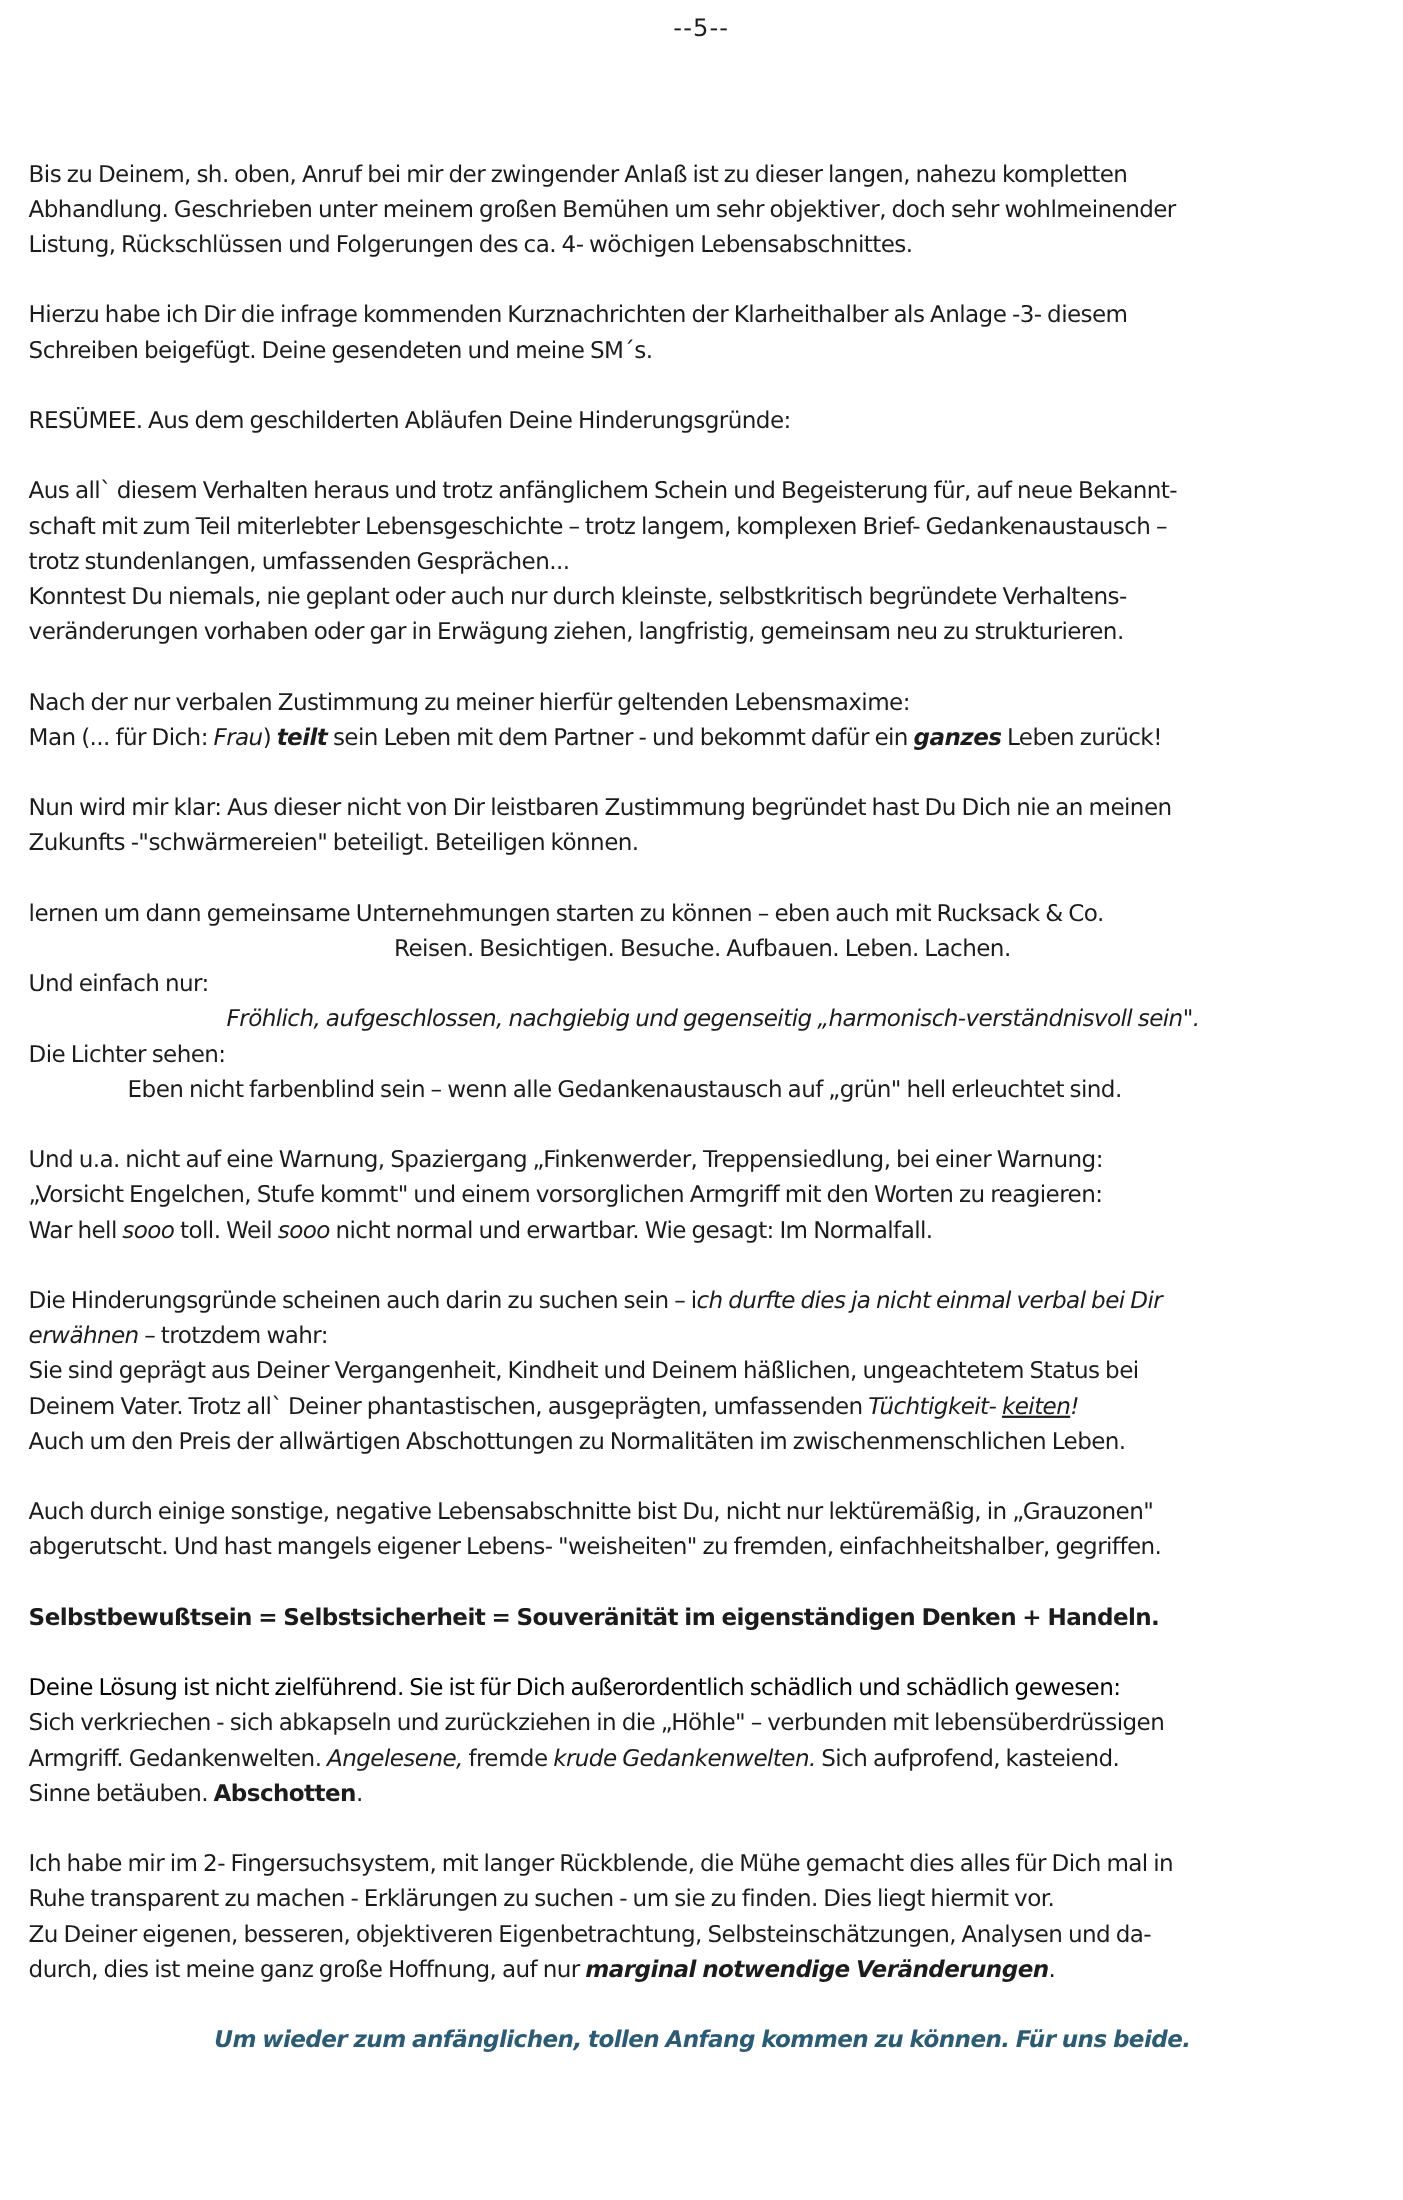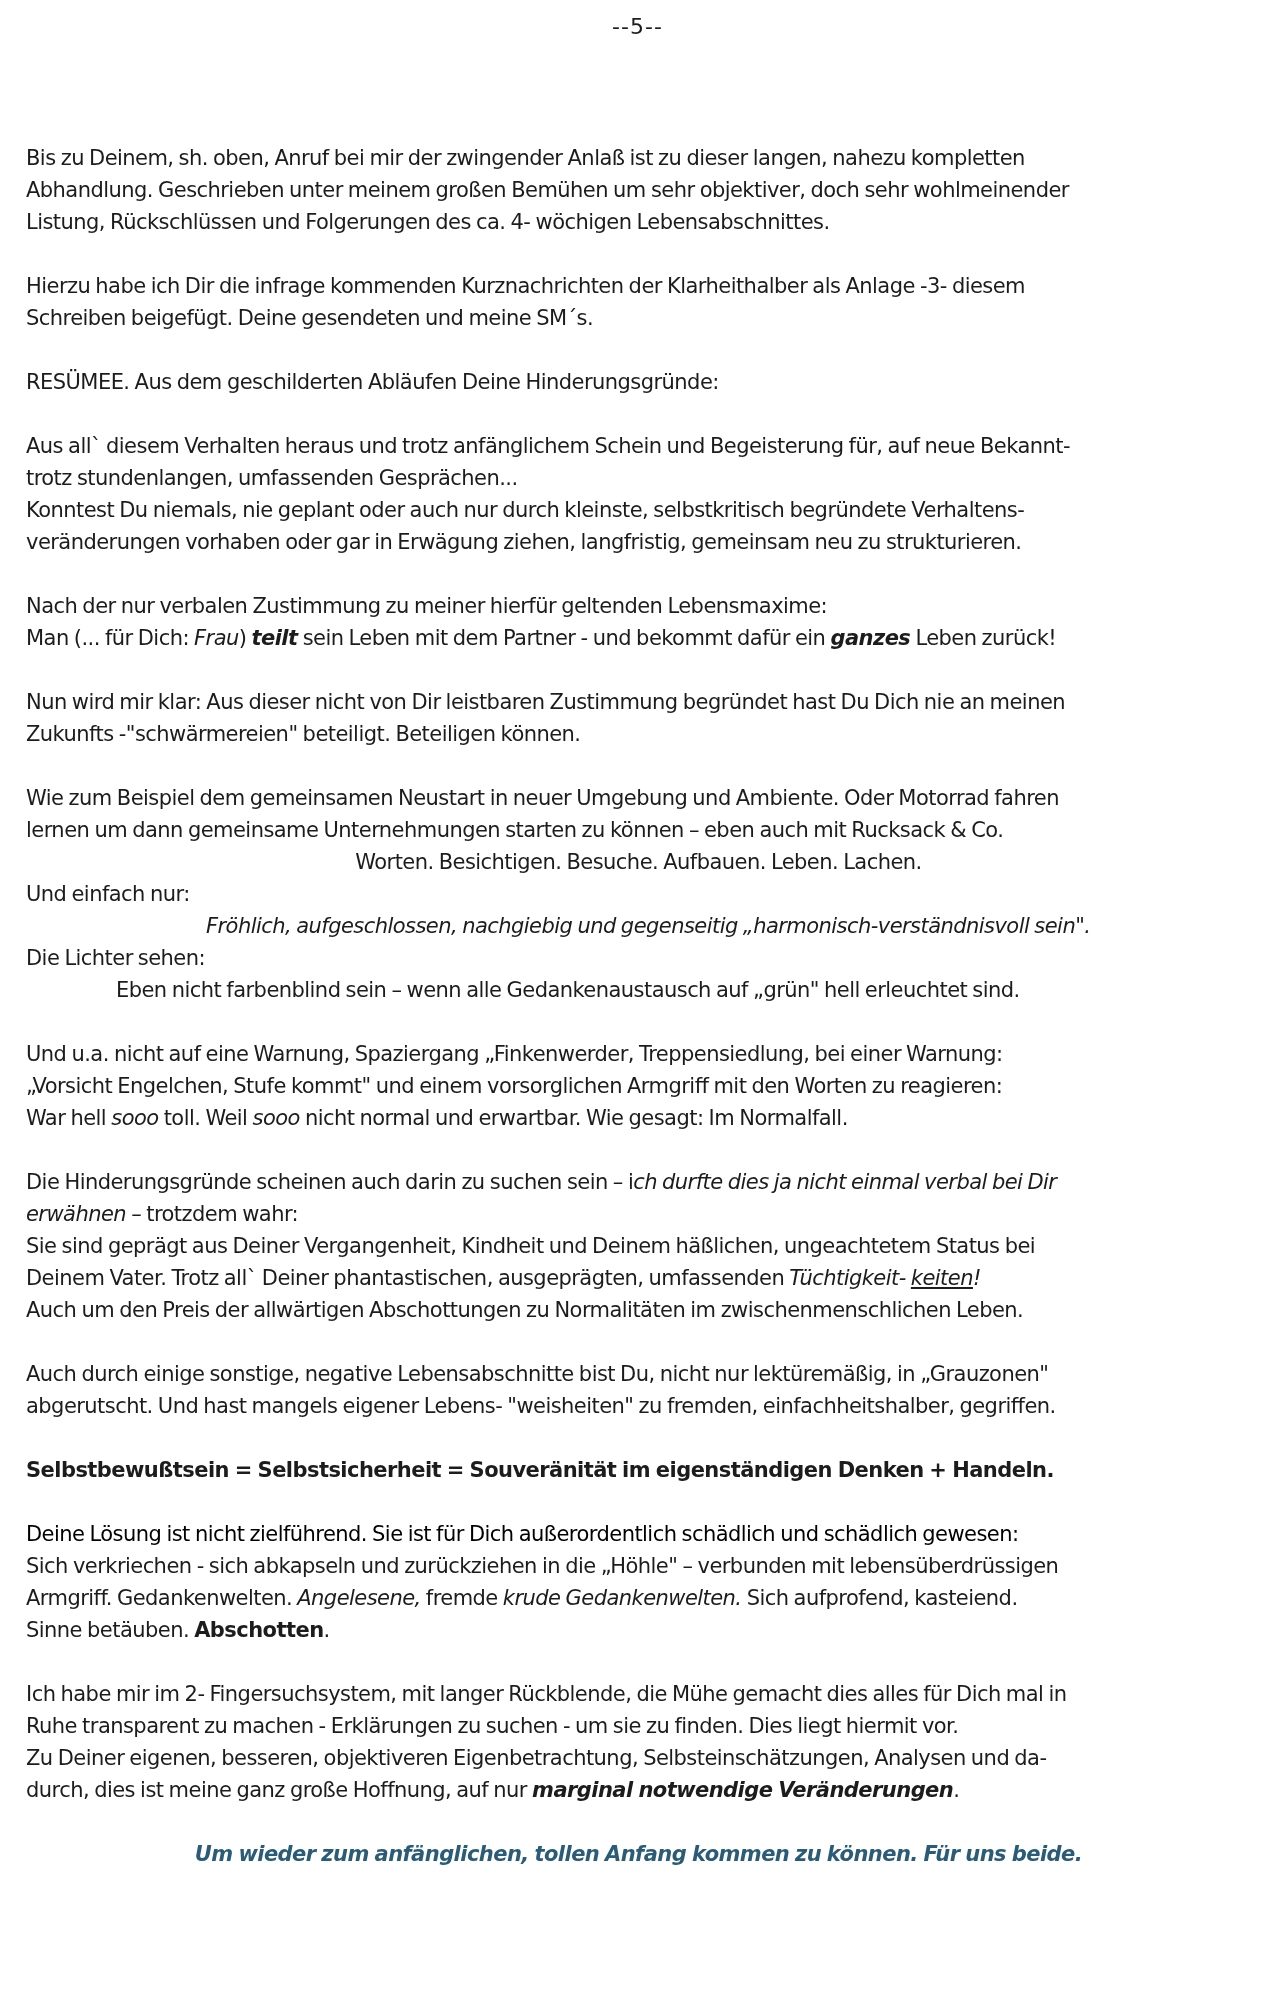--- a/index.html
+++ b/index.html
@@ -44,36 +44,36 @@
     </div>
     <div class="para">
       <span class="line"><span>Hierzu habe ich Dir die infrage kommenden Kurznachrichten der Klarheithalber als Anlage -3- diesem</span></span>
       <span class="line"><span>Schreiben beigefügt. Deine gesendeten und meine SM´s.</span></span>
     </div>
     <div class="para">
       <span class="line"><span>RESÜMEE. Aus dem geschilderten Abläufen Deine Hinderungsgründe:</span></span>
     </div>
     <div class="para">
       <span class="line"><span>Aus all` diesem Verhalten heraus und trotz anfänglichem Schein und Begeisterung für, auf neue Bekannt-</span></span>
+      <span class="line"><span>schaft mit zum Teil miterlebter Lebensgeschichte – trotz langem, komplexen Brief- Gedankenaustausch –</span></span>
       <span class="line"><span>trotz stundenlangen, umfassenden Gesprächen...</span></span>
       <span class="line"><span>Konntest Du niemals, nie geplant oder auch nur durch kleinste, selbstkritisch begründete Verhaltens-</span></span>
       <span class="line"><span>veränderungen vorhaben oder gar in Erwägung ziehen, langfristig, gemeinsam neu zu strukturieren.</span></span>
     </div>
     <div class="para">
       <span class="line"><span>Nach der nur verbalen Zustimmung zu meiner hierfür geltenden Lebensmaxime:</span></span>
       <span class="line"><span>Man (... für Dich: </span><span class="i">Frau</span><span>) </span><span class="bi">teilt</span><span> sein Leben mit dem Partner - und bekommt dafür ein </span><span class="bi">ganzes</span><span> Leben zurück!</span></span>
     </div>
     <div class="para">
       <span class="line"><span>Nun wird mir klar: Aus dieser nicht von Dir leistbaren Zustimmung begründet hast Du Dich nie an meinen</span></span>
       <span class="line"><span>Zukunfts -"schwärmereien" beteiligt. Beteiligen können.</span></span>
     </div>
     <div class="para">
-      <span class="line"><span>Wie zum Beispiel dem gemeinsamen Neustart in neuer Umgebung und Ambiente. Oder Motorrad fahren</span></span>
       <span class="line"><span>lernen um dann gemeinsame Unternehmungen starten zu können – eben auch mit Rucksack &amp; Co.</span></span>
-      <span class="line center"><span>Worten. Besichtigen. Besuche. Aufbauen. Leben. Lachen.</span></span>
+      <span class="line center"><span>Reisen. Besichtigen. Besuche. Aufbauen. Leben. Lachen.</span></span>
       <span class="line"><span>Und einfach nur:</span></span>
       <span class="line indent1"><span class="i">Fröhlich, aufgeschlossen, nachgiebig und gegenseitig „harmonisch-verständnisvoll sein".</span></span>
       <span class="line"><span>Die Lichter sehen:</span></span>
       <span class="line indent2"><span>Eben nicht farbenblind sein – wenn alle Gedankenaustausch auf „grün" hell erleuchtet sind.</span></span>
     </div>
     <div class="para">
       <span class="line"><span>Und u.a. nicht auf eine Warnung, Spaziergang „Finkenwerder, Treppensiedlung, bei einer Warnung:</span></span>
       <span class="line"><span>„Vorsicht Engelchen, Stufe kommt" und einem vorsorglichen Armgriff mit den Worten zu reagieren:</span></span>
       <span class="line"><span>War hell </span><span class="i">sooo</span><span> toll. Weil </span><span class="i">sooo</span><span> nicht normal und erwartbar. Wie gesagt: Im Normalfall.</span></span>
     </div>

